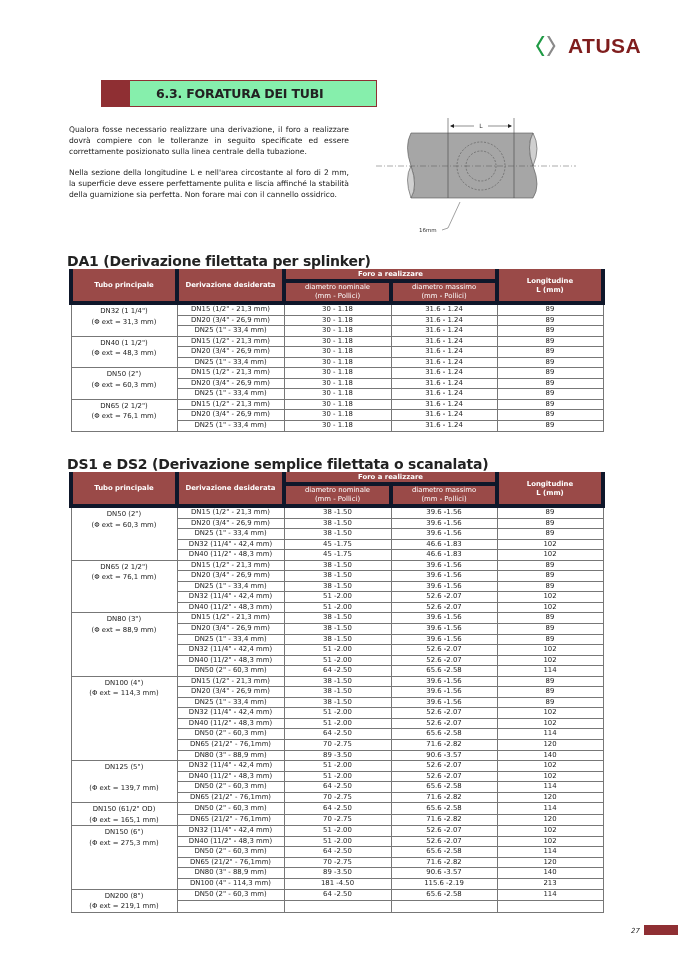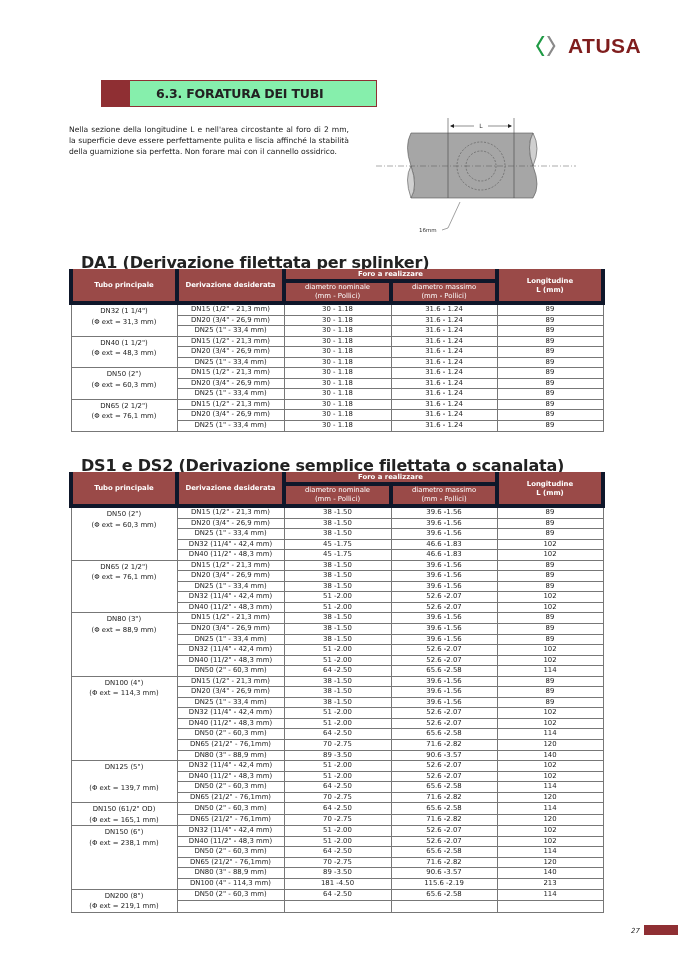--- a/index.html
+++ b/index.html
@@ -12,21 +12,21 @@
 
   .section-header { position: absolute; left: 69px; top: 80px; width: 276px; height: 27px; border: 1px solid #8f2f33; display: flex; background: #86efac; margin-left: 32px; }
   .section-header .bar { width: 28px; height: 100%; background: #8f2f33; }
   .section-header .title { flex: 1; font-family: "DejaVu Sans", sans-serif; font-weight: bold; font-size: 12.5px; color: #222; line-height: 25px; padding-left: 26px; letter-spacing: -0.2px; }
 
   .intro { position: absolute; left: 69px; top: 125px; width: 280px; font-size: 7.6px; line-height: 10.9px; color: #222; text-align: justify; }
   .intro p { margin-bottom: 10.5px; }
 
   .diagram { position: absolute; left: 376px; top: 108px; width: 200px; height: 130px; }
 
-  .table-title { position: absolute; left: 81px; font-family: "DejaVu Sans", sans-serif; font-weight: bold; font-size: 16px; color: #222; letter-spacing: -0.2px; }
+  .table-title { position: absolute; left: 67px; font-family: "DejaVu Sans", sans-serif; font-weight: bold; font-size: 14px; color: #222; letter-spacing: -0.2px; }
   .table-title.t1 { top: 253px; }
   .table-title.t2 { top: 456px; }
 
   table.spec { position: absolute; left: 69px; width: 532px; border-collapse: collapse; table-layout: fixed; font-size: 6.9px; color: #222; }
   table.spec.t1 { top: 269px; }
   table.spec.t2 { top: 472px; }
   table.spec col.c1 { width: 106px; }
   table.spec col.c2 { width: 107px; }
   table.spec col.c3 { width: 107px; }
   table.spec col.c4 { width: 106px; }
@@ -53,20 +53,21 @@
   </svg>
   <span class="logo-text">ATUSA</span>
 </div>
 
 <div class="section-header">
   <div class="bar"></div>
   <div class="title">6.3. FORATURA DEI TUBI</div>
 </div>
 
 <div class="intro">
+  <p>Qualora fosse necessario realizzare una derivazione, il foro a realizzare dovrà compiere con le tolleranze in seguito specificate ed essere correttamente posizionato sulla linea centrale della tubazione.</p>
   <p>Nella sezione della longitudine L e nell'area circostante al foro di 2 mm, la superficie deve essere perfettamente pulita e liscia affinché la stabilità della guamizione sia perfetta. Non forare mai con il cannello ossidrico.</p>
 </div>
 
 <svg class="diagram" viewBox="0 0 200 130">
 
   <path d="M35,25 L157,25 Q150,38 157,58 Q165,78 157,90 L35,90 Q42,78 35,58 Q28,38 35,25 Z" fill="#a6a6a6" stroke="#555" stroke-width="0.6"></path>
 
   <path d="M35,58 Q28,70 35,90 Q42,78 35,58 Z" fill="#d0d0d0" stroke="#555" stroke-width="0.6"></path>
 
   <path d="M157,25 Q150,38 157,58 Q165,40 157,25 Z" fill="#d0d0d0" stroke="#555" stroke-width="0.6"></path>
@@ -425,21 +426,21 @@
       </tr>
       <tr>
         <td>DN65 (21/2" - 76,1mm)</td>
         <td>70 -2.75</td>
         <td>71.6 -2.82</td>
         <td>120</td>
       </tr>
       <tr class="group-start">
         <td class="main" rowspan="6">
           <div style="min-height: 10px;">DN150 (6")</div>
-          <div style="min-height: 10px;">(Φ ext = 238,1 mm)</div>
+          <div style="min-height: 10px;">(Φ ext = 275,3 mm)</div>
         </td>
         <td>DN32 (11/4" - 42,4 mm)</td>
         <td>51 -2.00</td>
         <td>52.6 -2.07</td>
         <td>102</td>
       </tr>
       <tr>
         <td>DN40 (11/2" - 48,3 mm)</td>
         <td>51 -2.00</td>
         <td>52.6 -2.07</td>

